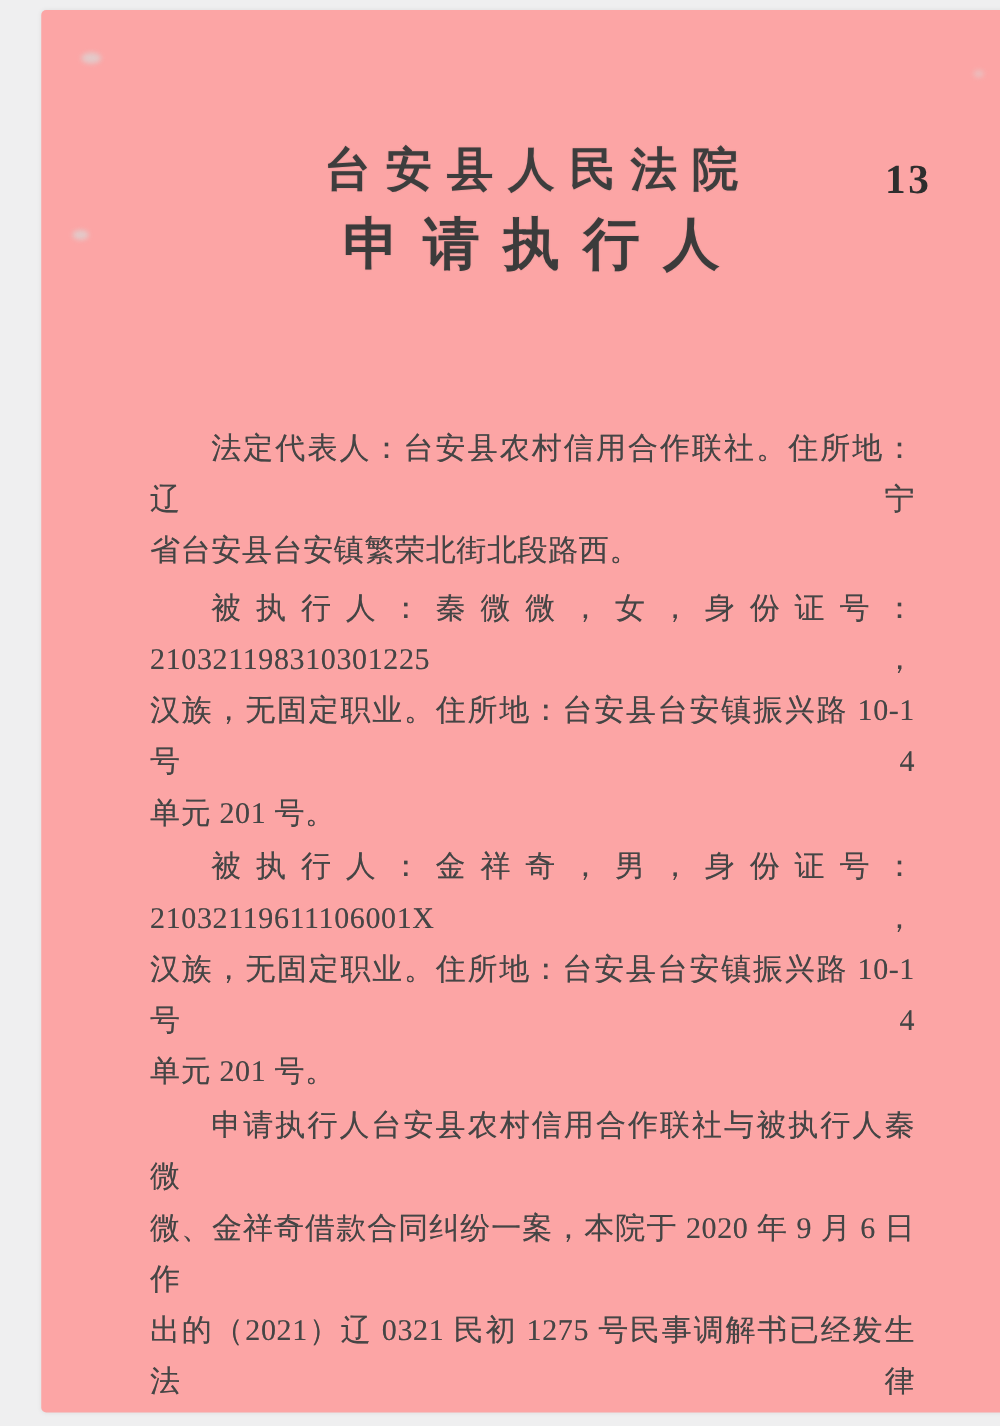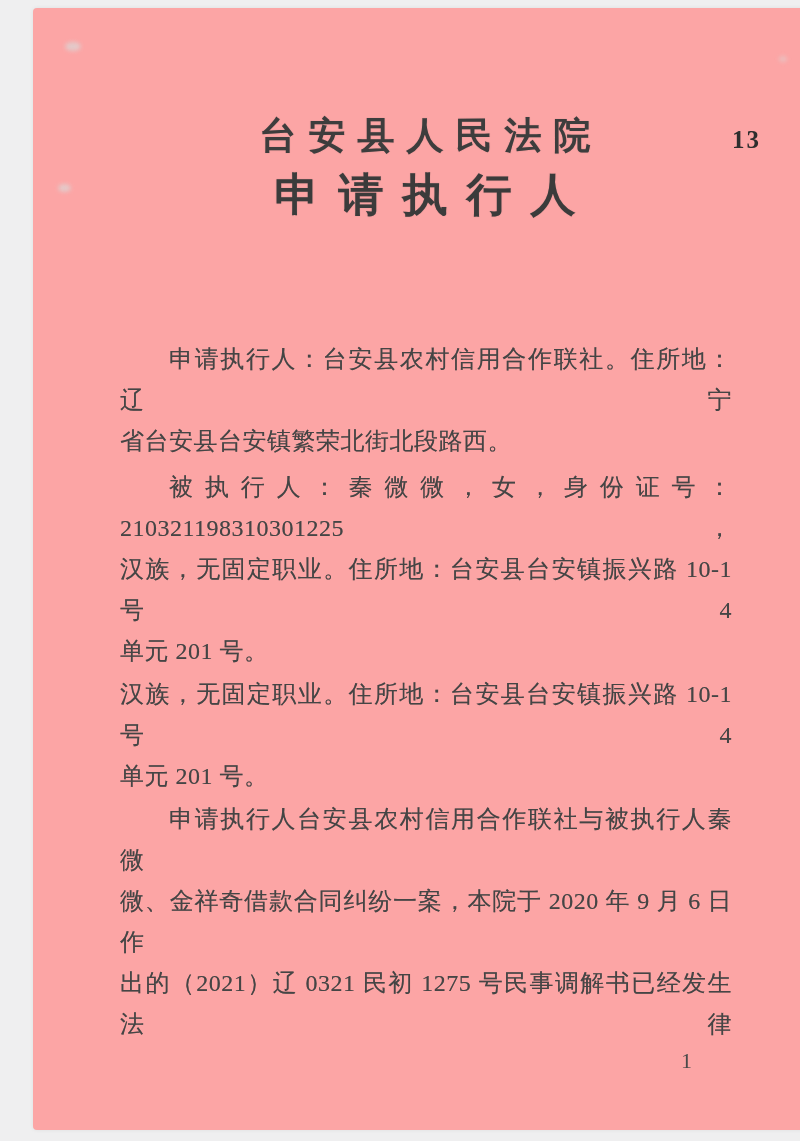--- a/index.html
+++ b/index.html
@@ -38,22 +38,22 @@
     text-align: center;
     font-size: 37px;
     font-weight: 600;
     color: #3d3d3d;
     letter-spacing: 12px;
     text-indent: 12px;
     text-shadow: 0 0 1px rgba(60,60,60,.35);
   }
   .corner-number {
     position: absolute;
-    top: 118px; right: 56px;
-    font-size: 25px;
+    top: 118px; right: 72px;
+    font-size: 33px;
     font-weight: 700;
     color: #2e2e2e;
     letter-spacing: 2px;
   }
   .doc-title {
     position: absolute;
     top: 157px; left: 0;
     width: 100%;
     text-align: center;
     font-size: 45px;
@@ -109,29 +109,30 @@
 
   <div class="court-name">台安县人民法院</div>
 
   <div class="corner-number">13</div>
 
   <div class="doc-title">申请执行人</div>
 
 
   <div class="doc-body" id="doc-body">
       <div class="para">
-        <div class="line first">申请执行人：台安县农村信用合作联社。住所地：辽宁</div>
+        <div class="line first">法定代表人：台安县农村信用合作联社。住所地：辽宁</div>
         <div class="line endline">省台安县台安镇繁荣北街北段路西。</div>
       </div>
       <div class="para">
         <div class="line first">被执行人：秦微微，女，身份证号：210321198310301225，</div>
         <div class="line">汉族，无固定职业。住所地：台安县台安镇振兴路 10-1 号 4</div>
         <div class="line endline">单元 201 号。</div>
       </div>
       <div class="para">
+        <div class="line first">被执行人：金祥奇，男，身份证号：21032119611106001X，</div>
         <div class="line">汉族，无固定职业。住所地：台安县台安镇振兴路 10-1 号 4</div>
         <div class="line endline">单元 201 号。</div>
       </div>
       <div class="para">
         <div class="line first">申请执行人台安县农村信用合作联社与被执行人秦微</div>
         <div class="line">微、金祥奇借款合同纠纷一案，本院于 2020 年 9 月 6 日作</div>
         <div class="line">出的（2021）辽 0321 民初 1275 号民事调解书已经发生法律</div>
       </div>
     </div>
 

